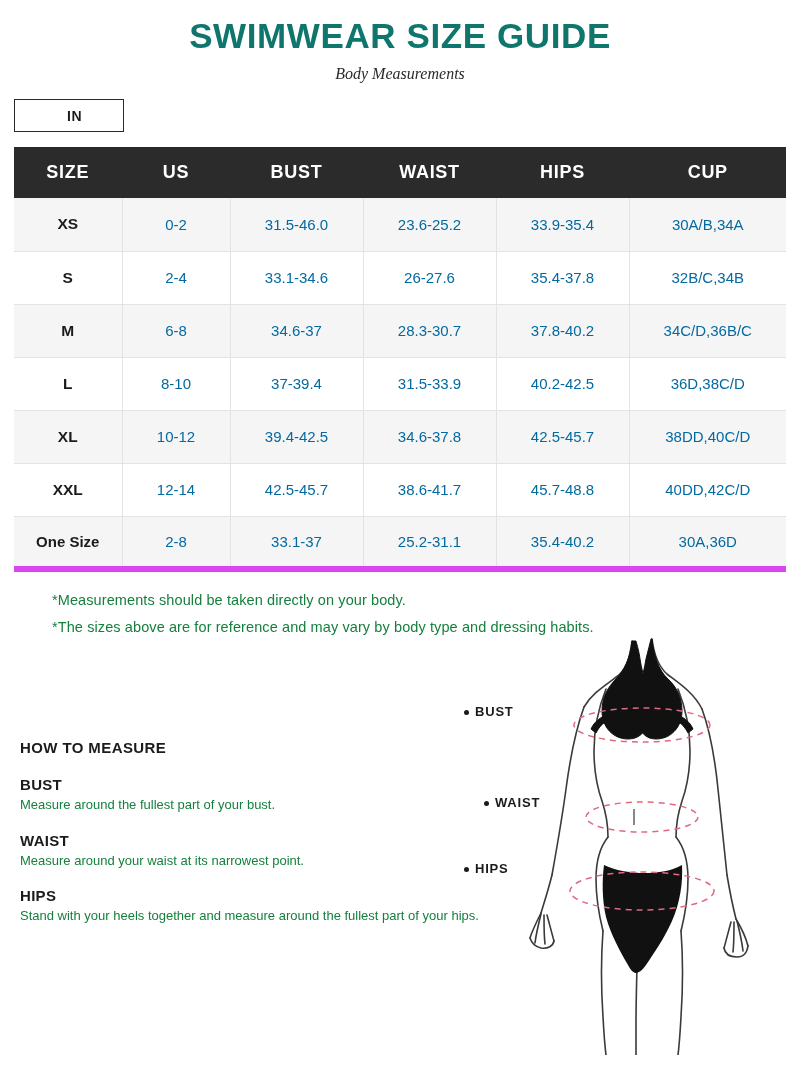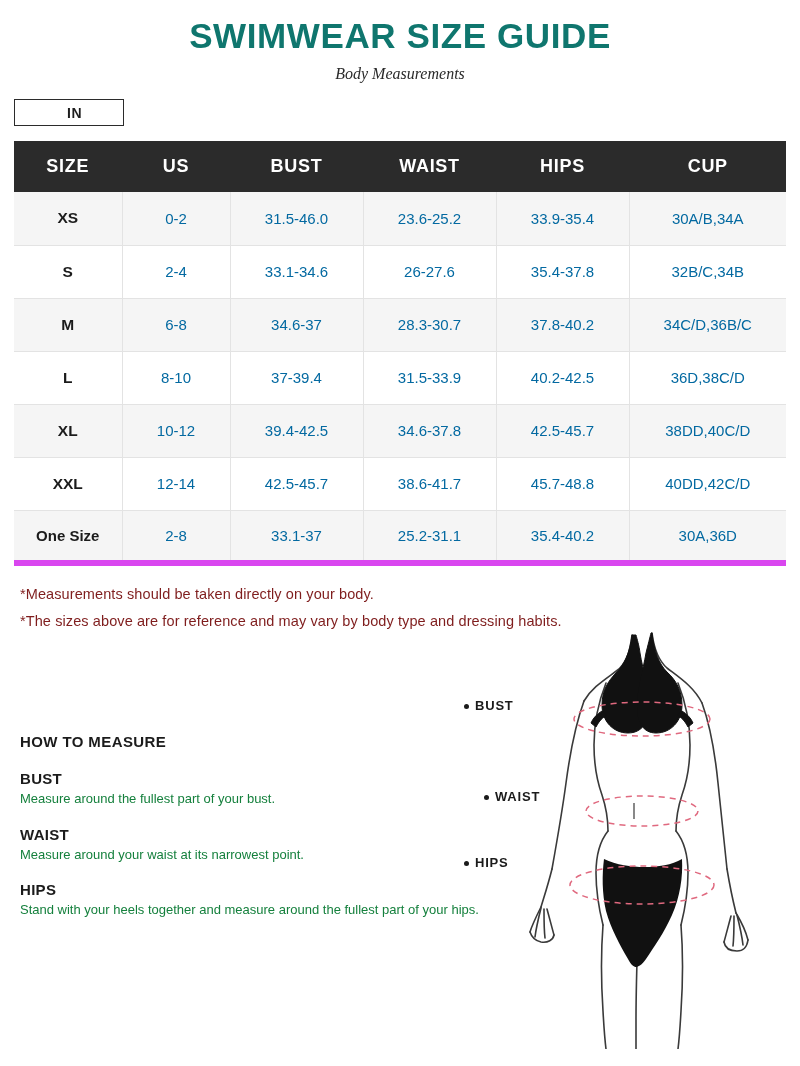--- a/index.html
+++ b/index.html
@@ -42,21 +42,21 @@
     font-family: "Liberation Serif", serif;
   }
 
   
   .unit-wrap {
     margin-top: 16px;
     padding-left: 0px;
   }
   .unit-box {
     width: 110px;
-    height: 27px;
+    height: 33px;
     border: 1px solid #2b2b2b;
     display: flex;
     align-items: center;
     justify-content: center;
     font-size: 14px;
     font-weight: bold;
     letter-spacing: 0.5px;
     background: #fff;
     cursor: pointer;
     padding-left: 11px;
@@ -107,23 +107,24 @@
   col.c4 { width: 133px; }
   col.c5 { width: 157px; }
 
   
   .notes {
     margin-top: 20px;
     padding-left: 6px;
   }
   .note {
     font-size: 14.5px;
-    color: #7f1d1d;
+    color: #15803d;
     margin-bottom: 11px;
     letter-spacing: 0.1px;
+    margin-left: 32px;
   }
 
   
   .lower {
     position: relative;
     margin-top: 18px;
     height: 400px;
   }
   .measure-block {
     position: absolute;

